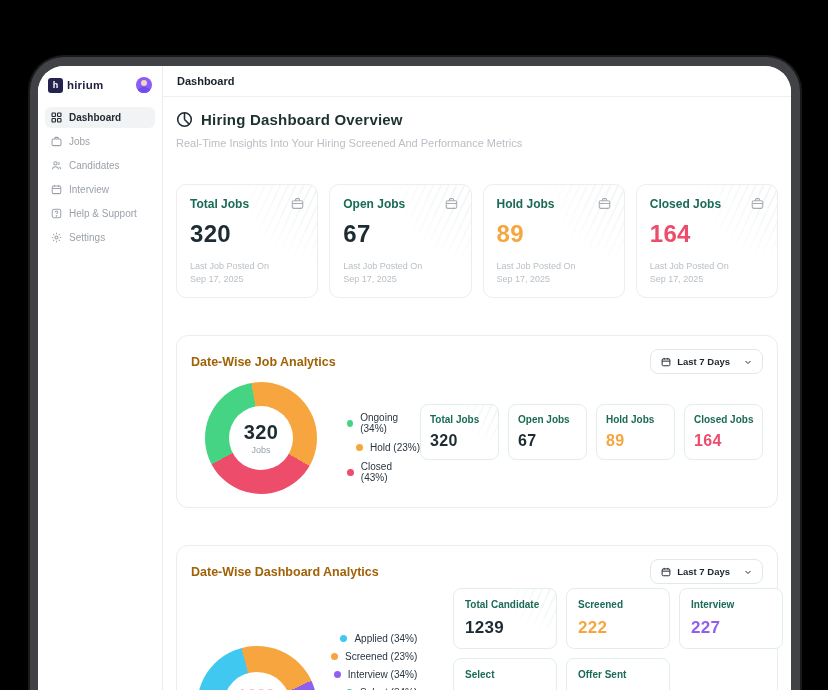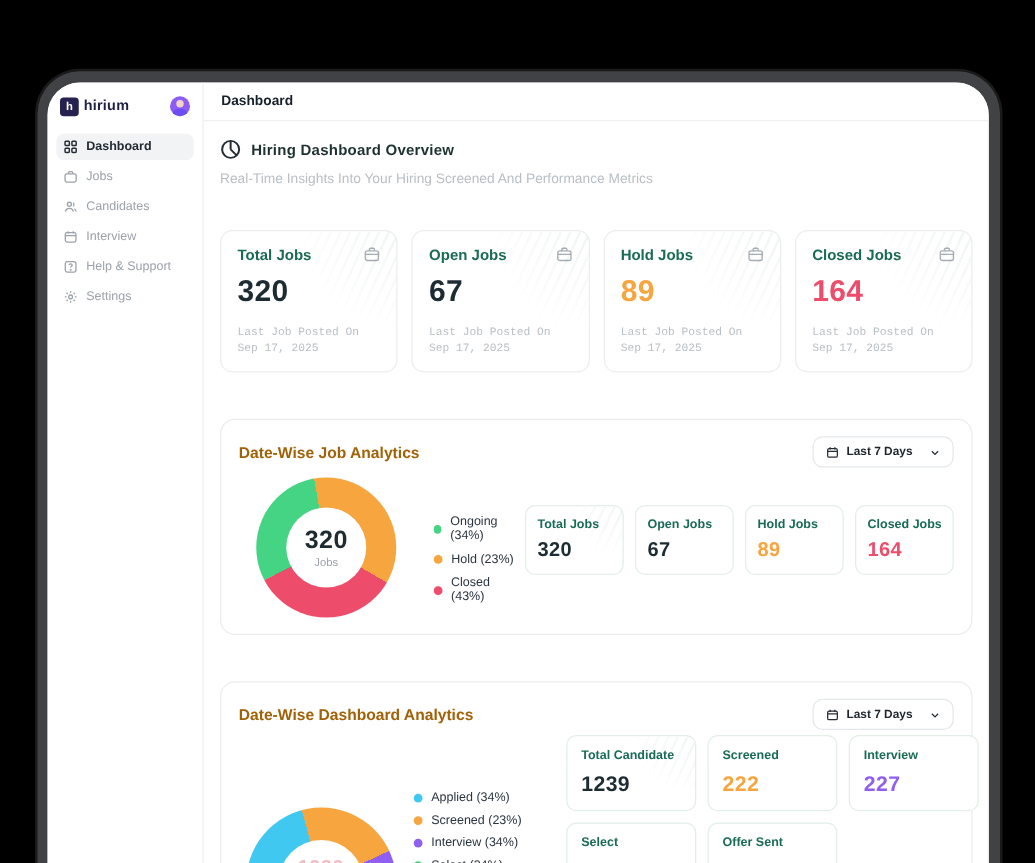--- a/index.html
+++ b/index.html
@@ -20,51 +20,51 @@
   .menu-item svg { flex:0 0 auto; }
   .menu-item.active { background:#f2f3f5; color:#222b33; font-weight:bold; }
 
   
   .main { flex:1; display:flex; flex-direction:column; background:#fff; min-width:0; }
   .topbar { height:31px; flex:0 0 31px; border-bottom:1px solid #f0f0f1; display:flex; align-items:center; padding:0 14px; }
   .topbar-title { font-size:11px; font-weight:bold; color:#17212b; }
   .content { flex:1; padding:14px 13px; overflow:hidden; }
 
   .overview-head { display:flex; align-items:center; gap:8px; }
-  .overview-title { font-size:12px; font-weight:bold; color:#1d3230; letter-spacing:.2px; }
+  .overview-title { font-size:15px; font-weight:bold; color:#1d3230; letter-spacing:.2px; }
   .overview-sub { margin-top:9px; font-size:11px; color:#b8bfc5; }
 
   
   .stat-row { display:flex; gap:11px; margin-top:35px; }
   .stat-card { flex:1; position:relative; border:1px solid #ededee; border-radius:10px; background:#fff; padding:12px 13px; overflow:hidden; }
   .hatch::before { content:""; position:absolute; top:0; right:0; width:60%; height:70%;
      background:repeating-linear-gradient(115deg, rgba(26,107,85,0.055) 0 2px, transparent 2px 7px);
      -webkit-mask:radial-gradient(circle at top right, #000 10%, transparent 72%);
      mask:radial-gradient(circle at top right, #000 10%, transparent 72%); pointer-events:none; }
   .stat-top { display:flex; align-items:flex-start; justify-content:space-between; }
   .stat-title { font-size:12px; font-weight:bold; color:#1a6b55; }
   .stat-value { margin-top:9px; font-size:24px; font-weight:bold; color:#1d2b32; letter-spacing:.3px; }
-  .stat-foot { margin-top:12px; font-size:9px; color:#b9c0c6; line-height:1.4;font-family:Liberation Mono, monospace; }
+  .stat-foot { margin-top:12px; font-size:9px; color:#b9c0c6; line-height:1.4; }
 
   
   .panel { border:1px solid #ececee; border-radius:12px; background:#fff; margin-top:37px; padding:13px 14px; position:relative; }
   .panel-head { display:flex; align-items:center; justify-content:space-between; }
   .panel-title { font-size:12.5px; font-weight:bold; color:#a16207; }
   .filter-btn { display:flex; align-items:center; gap:6px; border:1px solid #e4e7ea; border-radius:8px; background:#fff; padding:6px 10px; font-size:9.5px; font-weight:bold; color:#1c242c; cursor:pointer; font-family:inherit; }
   .filter-btn svg { display:block; }
 
   .panel-body { display:flex; align-items:flex-start; }
 
   .donut { position:relative; border-radius:50%; flex:0 0 auto; }
   .donut::before { content:""; position:absolute; inset:21.5%; background:#fff; border-radius:50%; }
   .donut-center { position:absolute; inset:0; display:flex; flex-direction:column; align-items:center; justify-content:center; z-index:1; }
   .donut-val { font-size:20px; font-weight:bold; color:#1d2b32; letter-spacing:.3px; }
   .donut-lab { font-size:9px; color:#9aa1a8; margin-top:1px; }
 
-  .legend { display:flex; flex-direction:column; gap:8px; }
+  .legend { display:flex; flex-direction:column; gap:8px;align-items:flex-end; }
   .legend-item { display:flex; align-items:center; gap:7px; font-size:10px; color:#2a3540; font-weight:500; }
   .legend-dot { width:7px; height:7px; border-radius:50%; flex:0 0 aupx; }
 
   .mini-row { display:flex; gap:9px; margin-left:auto; }
   .mini-card { width:79px; border:1px solid #e2eee8; border-radius:8px; background:#fff; padding:9px 9px; position:relative; overflow:hidden; }
   .mini-title { font-size:10px; font-weight:bold; color:#1a6b55; white-space:nowrap; }
   .mini-value { margin-top:7px; font-size:16px; font-weight:bold; letter-spacing:.3px; }
 
   
   .cand-body { display:flex; align-items:flex-start; }

